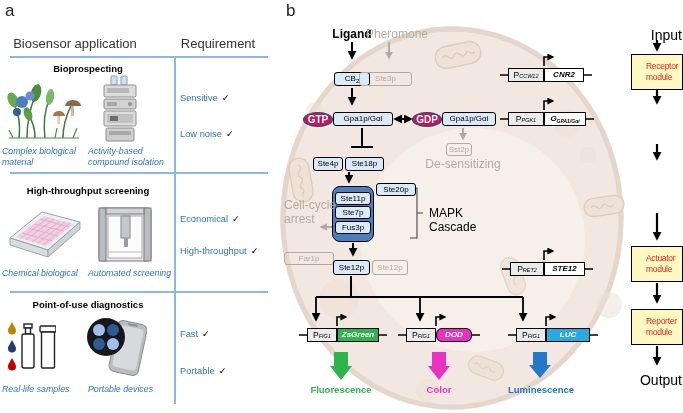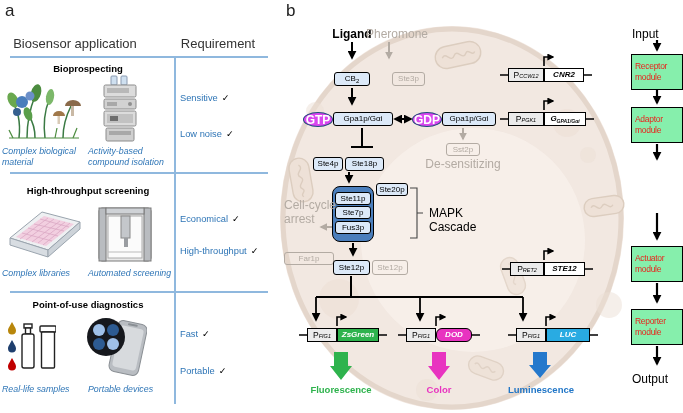--- a/index.html
+++ b/index.html
@@ -14,37 +14,37 @@
   .sect{font-size:9.5px;font-weight:bold;text-align:center;color:#000;}
   .cap{font-size:8.8px;font-style:italic;color:#2e75b6;line-height:1.2;}
   .req{font-size:9.3px;color:#2e75b6;white-space:nowrap;}
   .req .chk{color:#000;margin-left:4px;}
   
   .node{position:absolute;background:#dce9f8;border:1.2px solid #000;border-radius:3px;
         font-size:8px;display:flex;align-items:center;justify-content:center;
         box-sizing:border-box;line-height:1;}
   .gray-node{background:transparent;border-color:#b3aba3;color:#b3aba3;}
   .gtext{color:#b3aba3;}
-  .oval{position:absolute;border-radius:50%;background:#d946ef;border:1px solid #1f4e79;
-        color:#fff;font-weight:bold;font-size:12px;display:flex;align-items:center;
+  .oval{position:absolute;border-radius:50%;background:#be185d;border:1px solid #1f4e79;
+        color:#fff;font-weight:bold;font-size:10px;display:flex;align-items:center;
         justify-content:center;box-sizing:border-box;}
   .complex{position:absolute;background:#4a7ebc;border:1.2px solid #000;border-radius:8px;box-sizing:border-box;}
   .prom{position:absolute;background:#ebebeb;border:1.3px solid #000;box-sizing:border-box;
         font-size:8.5px;display:flex;align-items:center;justify-content:center;line-height:1;}
   .prom .sub{font-size:5.5px;font-style:italic;transform:translateY(2px);}
   .gene{position:absolute;border:1.3px solid #000;box-sizing:border-box;font-size:8px;
         font-style:italic;font-weight:bold;display:flex;align-items:center;justify-content:center;line-height:1;}
   .gene .sub{font-size:5px;transform:translateY(2px);}
   .subn{font-size:6px;transform:translateY(2px);}
   .small-lab{font-size:12px;line-height:1.2;}
   .outlab{font-size:9.5px;font-weight:bold;text-align:center;}
-  .mod{position:absolute;border:1.5px solid #000;background:#86efac;color:#e8241d;
-       font-size:8.5px;letter-spacing:-0.3px;line-height:1.3;padding:2px 3px;
+  .mod{position:absolute;border:1.5px solid #000;background:#fef9c3;color:#e8241d;
+       font-size:8.5px;letter-spacing:-0.3px;line-height:1.3;padding:2px 14px;
        box-sizing:border-box;display:flex;align-items:center;}
-  .io{font-size:12px;color:#000;text-align:left;}
+  .io{font-size:14px;color:#000;text-align:right;}
 </style>
 </head>
 <body>
 
 <div id="app">
 
   <svg class="abs" style="left:0;top:0;" width="683" height="413" viewBox="0 0 683 413">
     <defs>
       <marker id="mb" viewBox="0 0 10 10" refX="8" refY="5" markerWidth="9" markerHeight="9" orient="auto-start-reverse" markerUnits="userSpaceOnUse">
         <path d="M0,0L10,5L0,10z" fill="#000"></path>
@@ -253,21 +253,21 @@
       <rect x="1" y="3" width="7" height="53" fill="#b9bcc0" stroke="#7a7a7a"></rect>
       <rect x="46" y="3" width="7" height="53" fill="#b9bcc0" stroke="#7a7a7a"></rect>
       <rect x="8" y="3" width="38" height="6" fill="#cfd2d6" stroke="#7a7a7a"></rect>
       <rect x="10" y="11" width="34" height="42" fill="#fbfbfb" stroke="#aaa"></rect>
       <rect x="23" y="11" width="9" height="22" fill="#c4c7cb" stroke="#888"></rect>
       <rect x="26" y="33" width="4" height="9" fill="#9a9da1"></rect>
       <line x1="10" y1="47" x2="44" y2="47" stroke="#bbb"></line>
     </svg>
   </div>
 
-  <div class="abs cap" style="left:2px;top:268px;width:84px;">Complex libraries</div>
+  <div class="abs cap" style="left:2px;top:268px;width:84px;">Chemical biological</div>
   <div class="abs cap" style="left:88px;top:268px;width:90px;">Automated screening</div>
 
   <div class="abs req" style="left:180px;top:213px;">
     <span>Economical</span><span class="chk">✓</span></div>
   <div class="abs req" style="left:180px;top:245px;">
     <span>High-throughput</span><span class="chk">✓</span></div>
 
   <div class="abs sect" style="left:8px;top:299px;width:160px;">Point-of-use diagnostics</div>
 
   <div class="abs" style="left:6px;top:320px;">
@@ -310,38 +310,38 @@
 
   <div class="abs panel-label" style="left:286px;top:1px;">b</div>
 
   <div class="abs small-lab" style="left:330px;top:27px;width:44px;text-align:center;font-weight:bold;">Ligand</div>
   <div class="abs small-lab gtext" style="left:366px;top:27px;width:56px;text-align:center;">Pheromone</div>
 
   <div class="node" style="left:334px;top:72px;width:36px;height:14px;">
     <span>CB</span>
       <span class="subn">2</span>
     </div>
-  <div class="node gray-node" style="left:392px;top:72px;width:33px;height:14px;">Ste3p</div>
+  <div class="node gray-node" style="left:359px;top:72px;width:53px;height:14px;">Ste3p</div>
 
   <div class="oval" style="left:303px;top:112px;width:30px;height:15px;">GTP</div>
   <div class="node" style="left:333px;top:112px;width:60px;height:14px;">Gpa1p/Gαi</div>
   <div class="oval" style="left:412px;top:112px;width:30px;height:15px;">GDP</div>
   <div class="node" style="left:442px;top:112px;width:54px;height:14px;">Gpa1p/Gαi</div>
 
-  <div class="node gray-node" style="left:446px;top:143px;width:34px;height:13px;">Sst2p</div>
+  <div class="node gray-node" style="left:446px;top:143px;width:26px;height:13px;">Sst2p</div>
   <div class="abs small-lab gtext" style="left:420px;top:157px;width:86px;text-align:center;">De-sensitizing</div>
 
   <div class="node" style="left:313px;top:157px;width:30px;height:14px;">Ste4p</div>
   <div class="node" style="left:345px;top:157px;width:39px;height:14px;">Ste18p</div>
 
   <div class="complex" style="left:332px;top:186px;width:42px;height:56px;"></div>
   <div class="node" style="left:335px;top:192px;width:36px;height:13px;">Ste11p</div>
   <div class="node" style="left:335px;top:206px;width:36px;height:13px;">Ste7p</div>
   <div class="node" style="left:335px;top:221px;width:36px;height:13px;">Fus3p</div>
-  <div class="node" style="left:376px;top:183px;width:32px;height:13px;">Ste20p</div>
+  <div class="node" style="left:376px;top:183px;width:40px;height:13px;">Ste20p</div>
 
   <div class="abs small-lab" style="left:429px;top:206px;">
     <div>MAPK</div>
     <div>Cascade</div>
     </div>
 
   <div class="abs small-lab gtext" style="left:284px;top:198px;">
     <div>Cell-cycle</div>
     <div>arrest</div>
     </div>
@@ -388,18 +388,17 @@
     </div>
 
   <div class="prom" style="left:510px;top:262px;width:34px;height:14px;">
     <span>P</span>
       <span class="sub">RET2</span>
     </div>
   <div class="gene" style="left:544px;top:262px;width:41px;height:14px;background:#fff;color:#000;">STE12</div>
 
   <div class="abs io" style="left:632px;top:27px;width:50px;">Input</div>
   <div class="mod" style="left:631px;top:54px;width:52px;height:36px;">Receptor module</div>
-  <div class="mod" style="left:631px;top:107px;width:52px;height:36px;">Adaptor module</div>
   <div class="mod" style="left:631px;top:246px;width:52px;height:36px;">Actuator module</div>
   <div class="mod" style="left:631px;top:309px;width:52px;height:36px;">Reporter module</div>
   <div class="abs io" style="left:632px;top:372px;width:50px;">Output</div>
 
 </div>
 
 </body></html>

